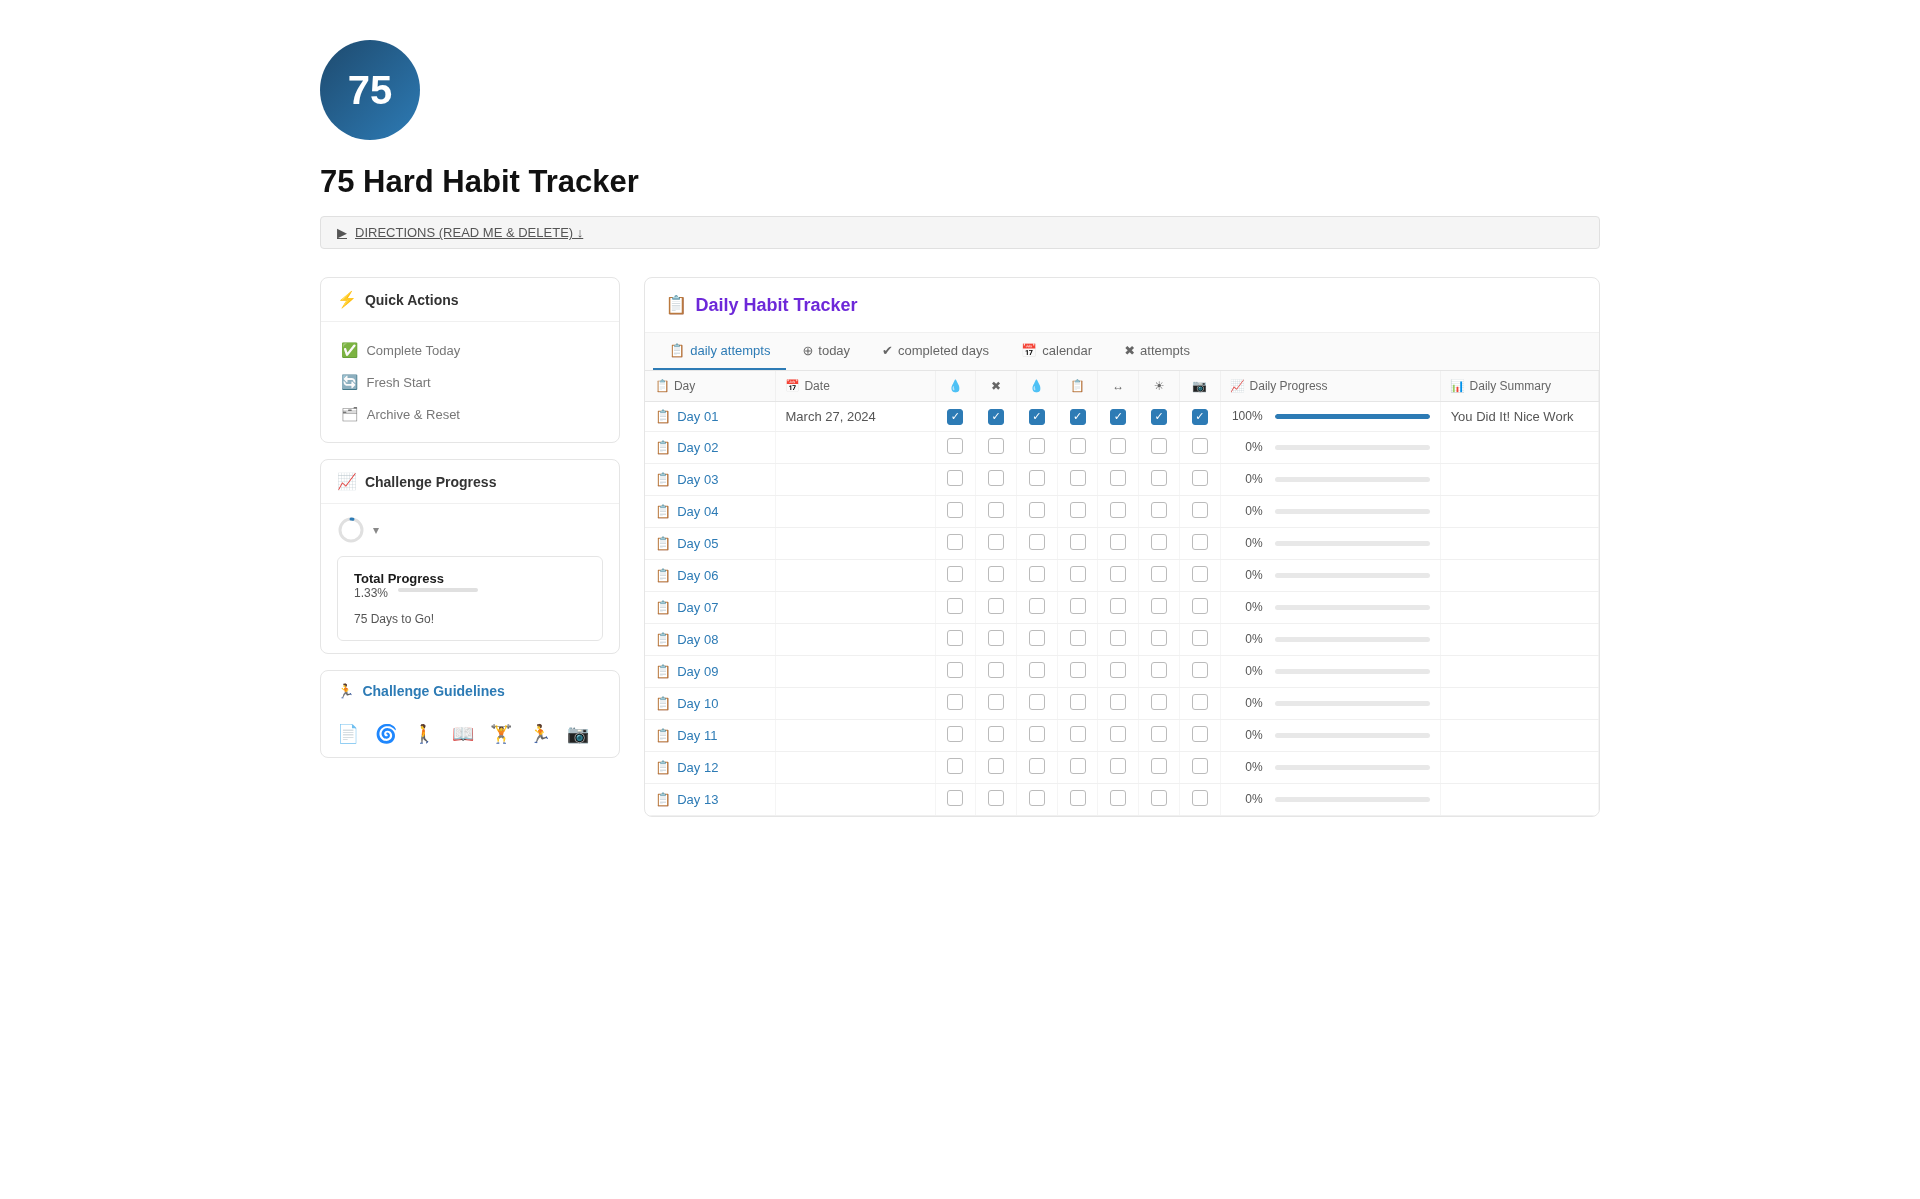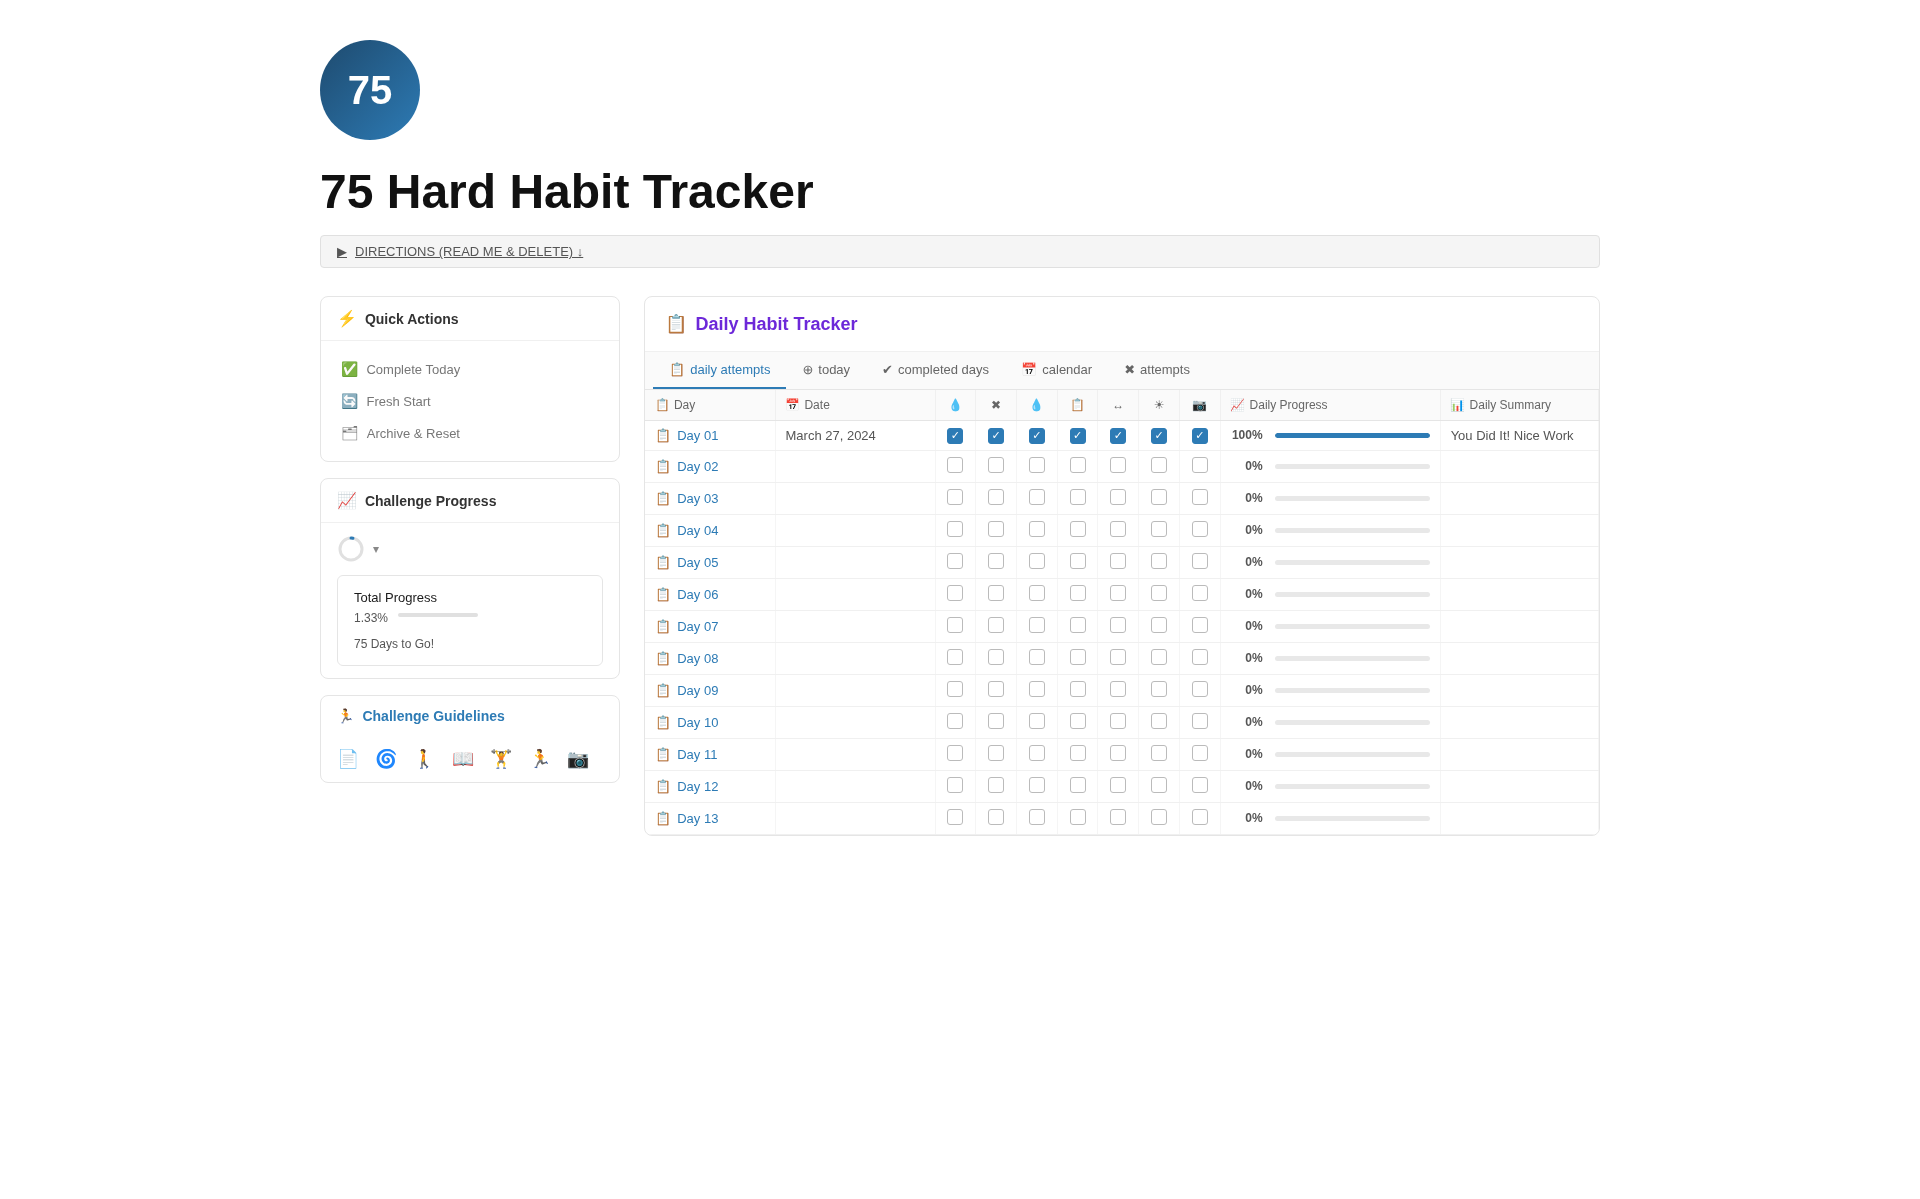--- a/index.html
+++ b/index.html
@@ -24,21 +24,21 @@
       align-items: center;
       justify-content: center;
       margin-bottom: 24px;
     }
     .header-logo span {
       color: #fff;
       font-size: 40px;
       font-weight: 800;
     }
     .page-title {
-      font-size: 48px;
+      font-size: 31px;
       font-weight: 800;
       margin-bottom: 16px;
       color: #111;
     }
     .directions-bar {
       background: #f5f5f5;
       border: 1px solid #e0e0e0;
       border-radius: 4px;
       padding: 8px 16px;
       margin-bottom: 28px;
@@ -111,23 +111,22 @@
     .progress-circle {
       width: 28px;
       height: 28px;
     }
     .total-progress-card {
       border: 1px solid #e5e5e5;
       border-radius: 6px;
       padding: 14px 16px;
     }
     .total-progress-title {
-      font-weight: 400;
+      font-weight: 700;
       font-size: 13px;
-      margin-bottom: 6px;
     }
     .progress-pct {
       font-size: 12px;
       color: #555;
       margin-bottom: 4px;
     }
     .mini-progress-bar {
       height: 4px;
       background: #e0e0e0;
       border-radius: 2px;
@@ -287,21 +286,20 @@
     .habit-checkbox.checked::after {
       content: '✓';
       font-size: 11px;
       color: #fff;
     }
     
     .progress-cell {
       display: flex;
       align-items: center;
       gap: 12px;
-      font-weight: bold;
     }
     .pct-text {
       font-size: 12px;
       color: #555;
       width: 32px;
       text-align: right;
     }
     .table-progress-bar {
       flex: 1;
       height: 5px;

